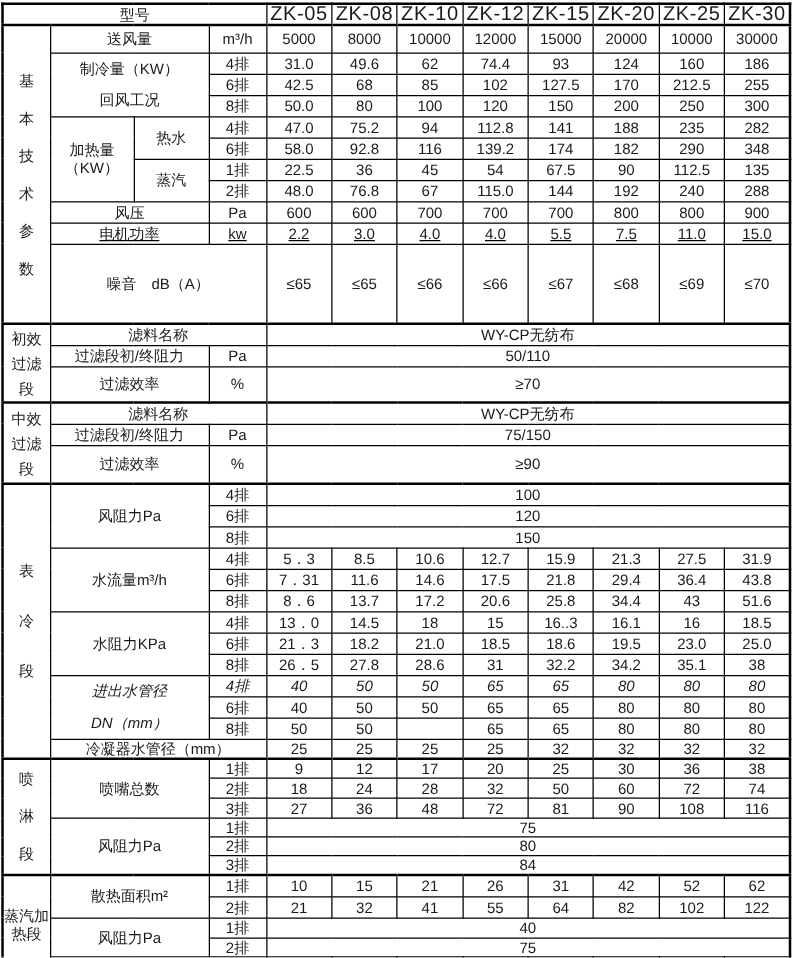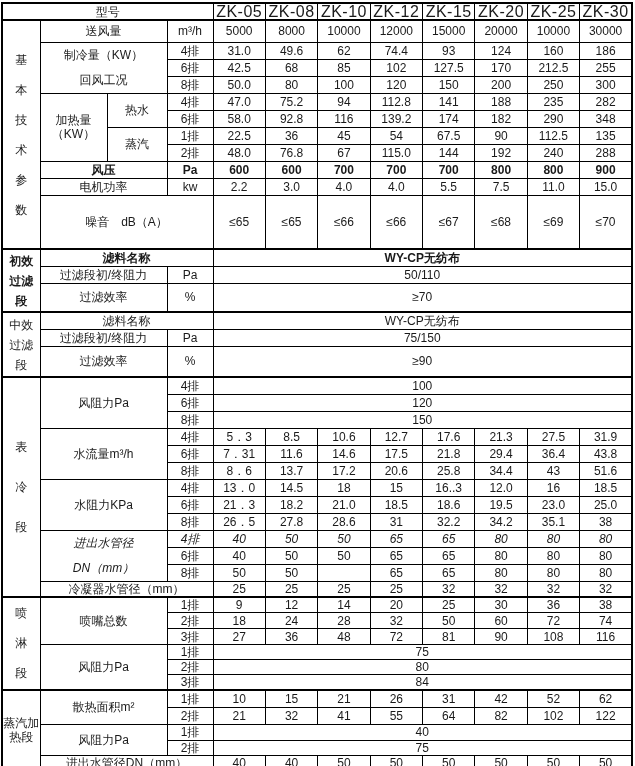--- a/index.html
+++ b/index.html
@@ -141,56 +141,56 @@
           <td class="sub">2排</td>
           <td class="val">48.0</td>
           <td class="val">76.8</td>
           <td class="val">67</td>
           <td class="val">115.0</td>
           <td class="val">144</td>
           <td class="val">192</td>
           <td class="val">240</td>
           <td class="val">288</td>
         </tr>
-        <tr style="height: 17px; font-weight: bold;">
+        <tr style="height: 17px;">
           <td colspan="2" class="label">风压</td>
           <td class="sub">Pa</td>
           <td class="val">600</td>
           <td class="val">600</td>
           <td class="val">700</td>
           <td class="val">700</td>
           <td class="val">700</td>
           <td class="val">800</td>
           <td class="val">800</td>
           <td class="val">900</td>
         </tr>
-        <tr style="height: 17px;">
+        <tr style="height: 17px; text-decoration: underline;">
           <td colspan="2" class="label">电机功率</td>
           <td class="sub">kw</td>
           <td class="val">2.2</td>
           <td class="val">3.0</td>
           <td class="val">4.0</td>
           <td class="val">4.0</td>
           <td class="val">5.5</td>
           <td class="val">7.5</td>
           <td class="val">11.0</td>
           <td class="val">15.0</td>
         </tr>
-        <tr style="height: 54px;">
+        <tr style="height: 64px;">
           <td colspan="3" class="label">噪音　dB（A）</td>
           <td class="val">≤65</td>
           <td class="val">≤65</td>
           <td class="val">≤66</td>
           <td class="val">≤66</td>
           <td class="val">≤67</td>
           <td class="val">≤68</td>
           <td class="val">≤69</td>
           <td class="val">≤70</td>
         </tr>
-        <tr class="sep" style="height: 17px; font-weight: bold;">
+        <tr class="sep" style="height: 17px;">
           <td rowspan="3" class="group lh20">初效
 过滤
 段</td>
           <td colspan="3" class="label">滤料名称</td>
           <td colspan="8" class="span">WY-CP无纺布</td>
         </tr>
         <tr style="height: 17px;">
           <td colspan="2" class="label">过滤段初/终阻力</td>
           <td class="sub">Pa</td>
           <td colspan="8" class="span">50/110</td>
@@ -233,21 +233,21 @@
           <td class="sub">8排</td>
           <td colspan="8" class="span">150</td>
         </tr>
         <tr style="height: 17px;">
           <td colspan="2" rowspan="3" class="label">水流量m³/h</td>
           <td class="sub">4排</td>
           <td class="val">5．3</td>
           <td class="val">8.5</td>
           <td class="val">10.6</td>
           <td class="val">12.7</td>
-          <td class="val">17.6</td>
+          <td class="val">15.9</td>
           <td class="val">21.3</td>
           <td class="val">27.5</td>
           <td class="val">31.9</td>
         </tr>
         <tr style="height: 17px;">
           <td class="sub">6排</td>
           <td class="val">7．31</td>
           <td class="val">11.6</td>
           <td class="val">14.6</td>
           <td class="val">17.5</td>
@@ -268,21 +268,21 @@
           <td class="val">51.6</td>
         </tr>
         <tr style="height: 17px;">
           <td colspan="2" rowspan="3" class="label">水阻力KPa</td>
           <td class="sub">4排</td>
           <td class="val">13．0</td>
           <td class="val">14.5</td>
           <td class="val">18</td>
           <td class="val">15</td>
           <td class="val">16..3</td>
-          <td class="val">12.0</td>
+          <td class="val">16.1</td>
           <td class="val">16</td>
           <td class="val">18.5</td>
         </tr>
         <tr style="height: 17px;">
           <td class="sub">6排</td>
           <td class="val">21．3</td>
           <td class="val">18.2</td>
           <td class="val">21.0</td>
           <td class="val">18.5</td>
           <td class="val">18.6</td>
@@ -348,21 +348,21 @@
           <td class="val">32</td>
         </tr>
         <tr class="sep" style="height: 16px;">
           <td rowspan="6" class="group lh30">喷
 淋
 段</td>
           <td colspan="2" rowspan="3" class="label">喷嘴总数</td>
           <td class="sub">1排</td>
           <td class="val">9</td>
           <td class="val">12</td>
-          <td class="val">14</td>
+          <td class="val">17</td>
           <td class="val">20</td>
           <td class="val">25</td>
           <td class="val">30</td>
           <td class="val">36</td>
           <td class="val">38</td>
         </tr>
         <tr style="height: 16px;">
           <td class="sub">2排</td>
           <td class="val">18</td>
           <td class="val">24</td>

